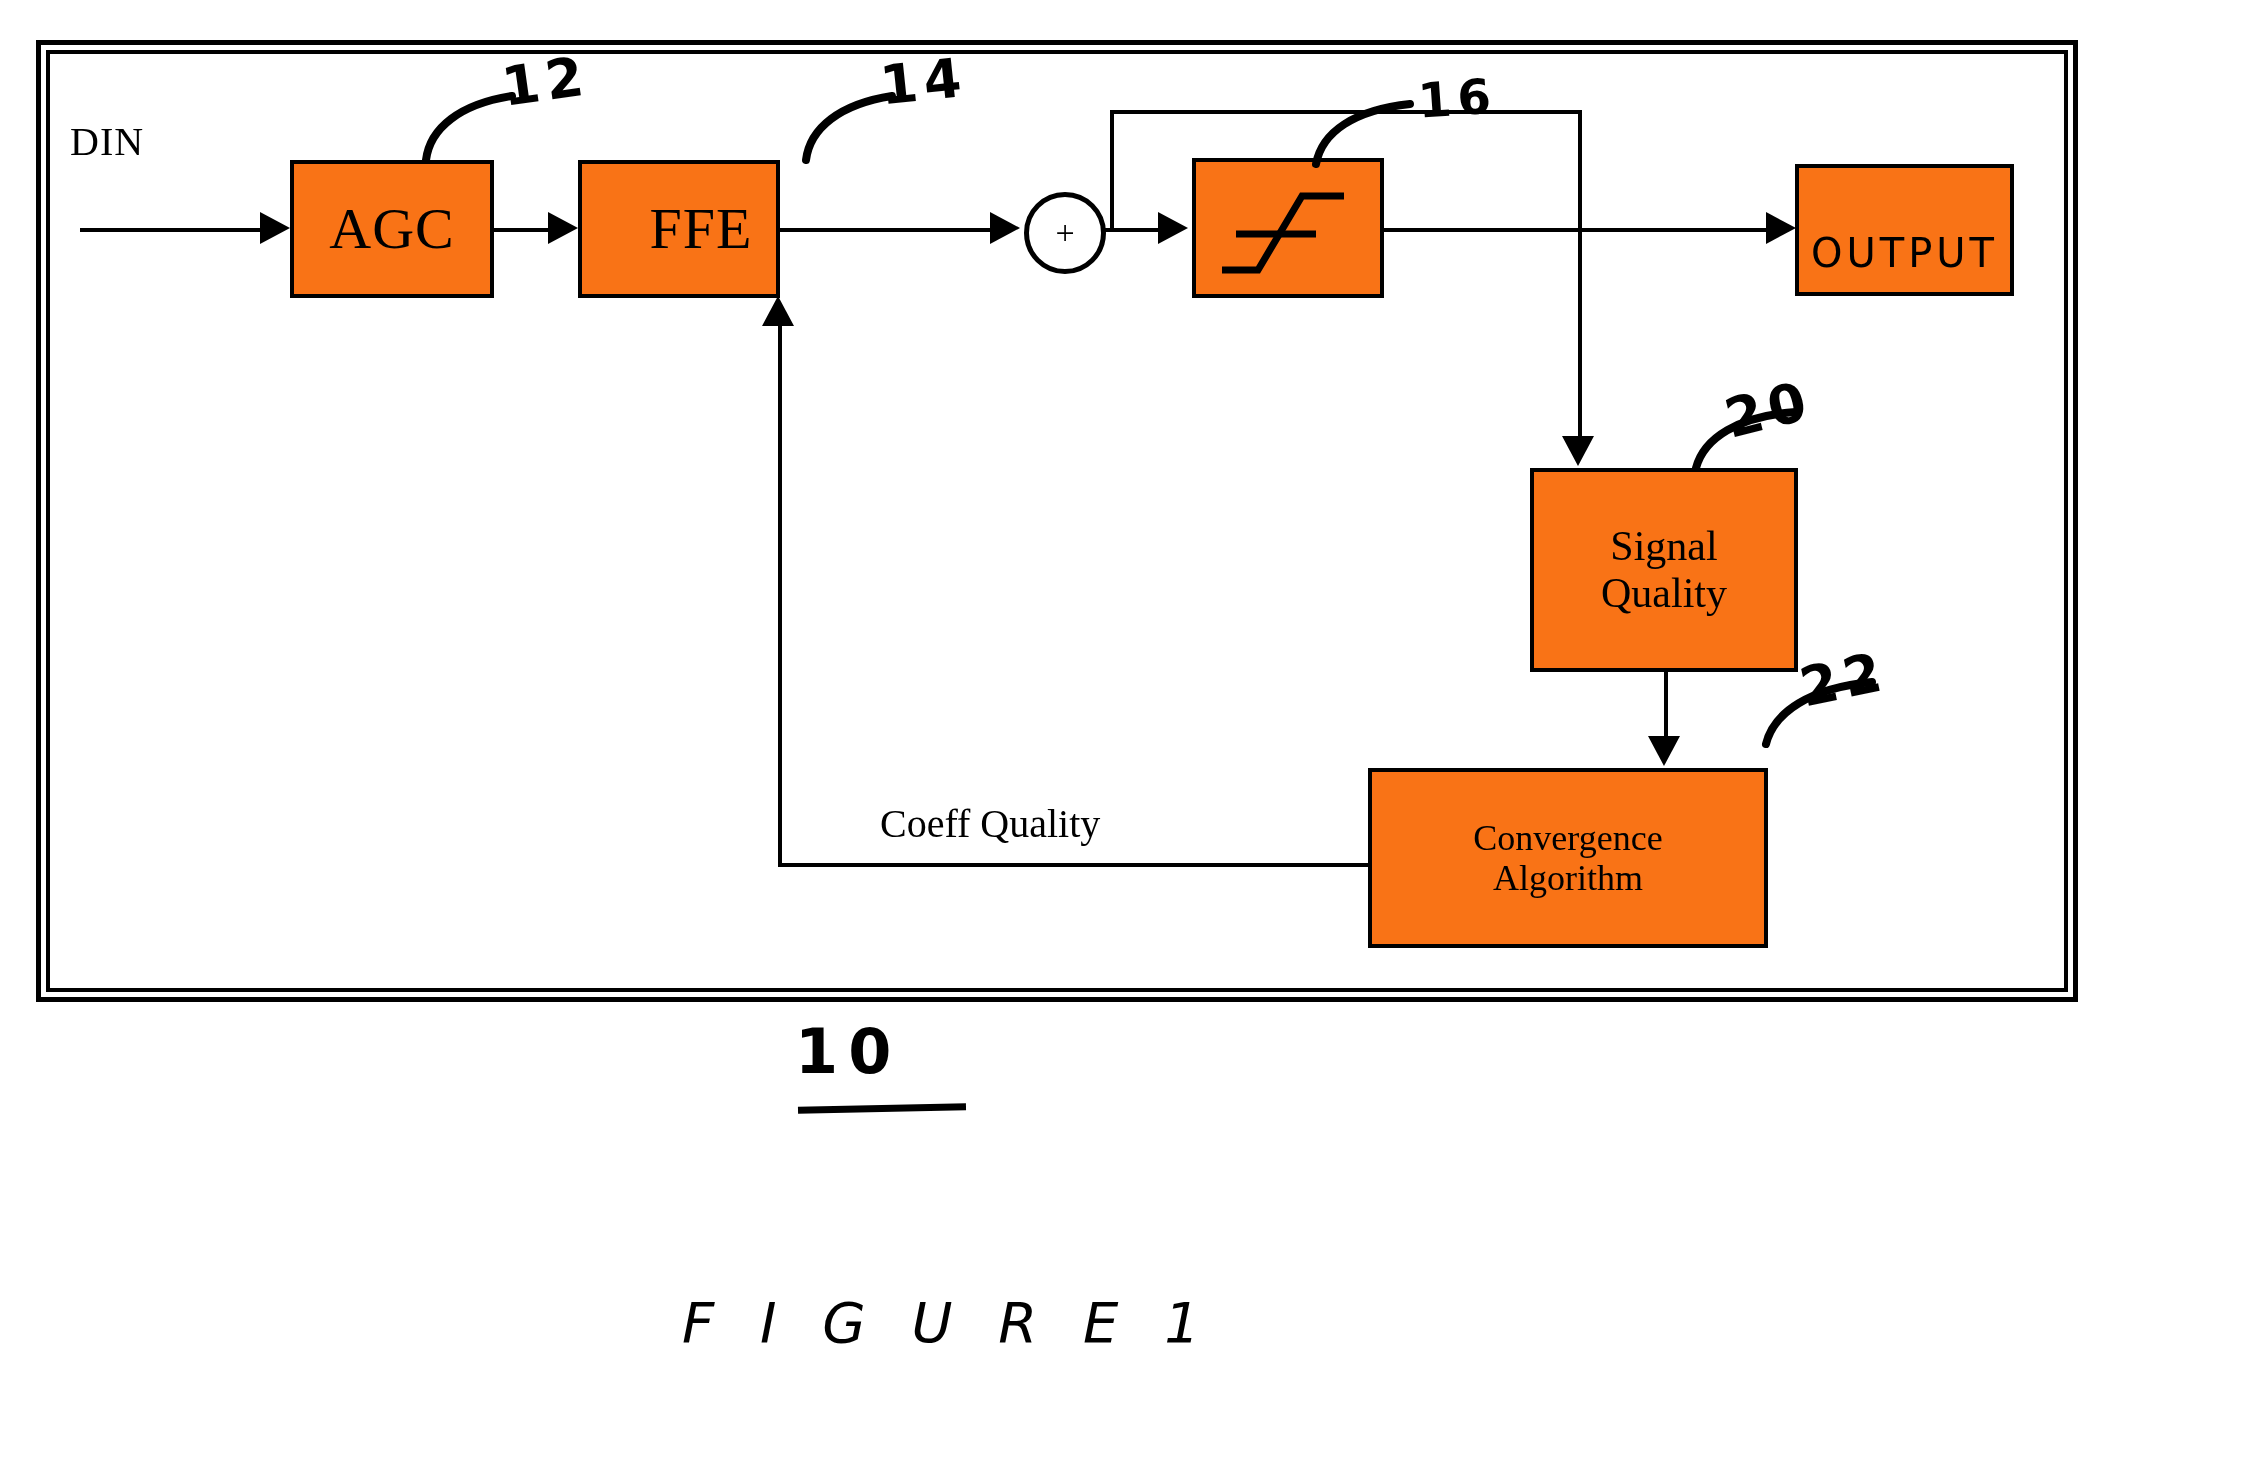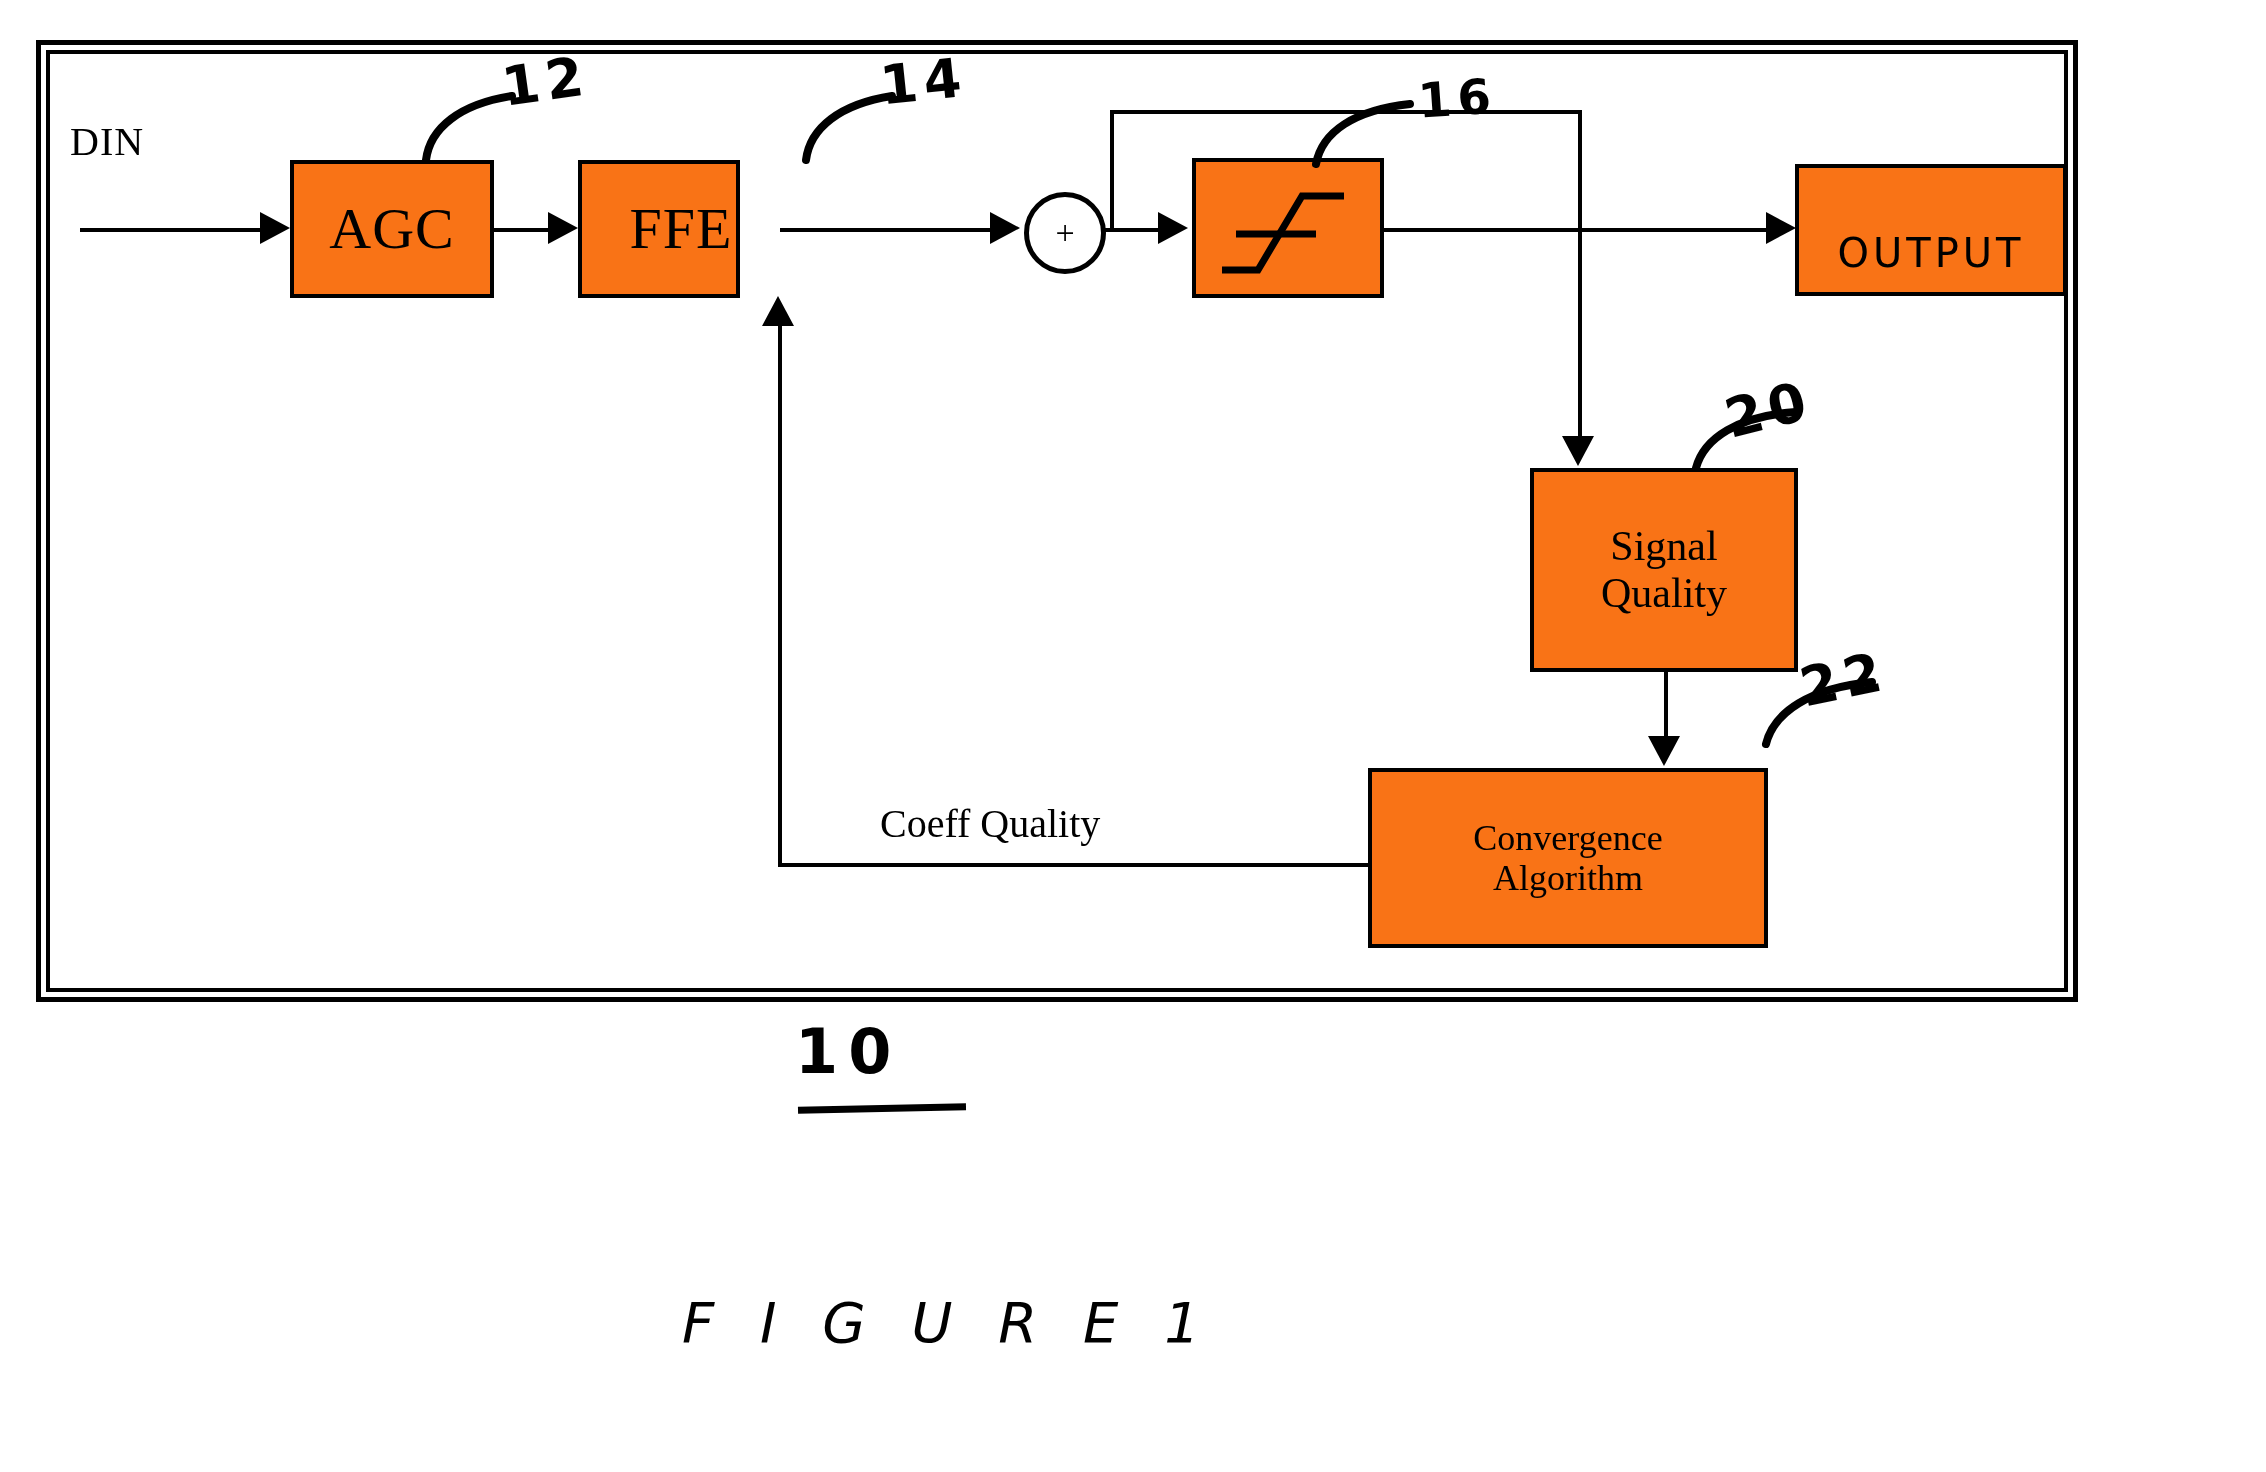--- a/index.html
+++ b/index.html
@@ -53,23 +53,23 @@
     z-index: 5;
   }
   .blk-label {
     font-family: "Liberation Serif", serif;
     color: #000;
     white-space: pre-line;
   }
 
   
   #agc-block   { left: 290px;  top: 160px; width: 204px; height: 138px; }
-  #ffe-block   { left: 578px;  top: 160px; width: 162px; height: 138px; padding-left: 44px; }
+  #ffe-block   { left: 578px;  top: 160px; width: 202px; height: 138px; padding-left: 44px; }
   #slicer-block{ left: 1192px; top: 158px; width: 192px; height: 140px; }
-  #output-block{ left: 1795px; top: 164px; width: 272px; height: 132px; }
+  #output-block{ left: 1795px; top: 164px; width: 219px; height: 132px; }
   #sq-block    { left: 1530px; top: 468px; width: 268px; height: 204px; }
   #conv-block  { left: 1368px; top: 768px; width: 400px; height: 180px; }
 
   #agc-block .blk-label   { font-size: 58px; letter-spacing: 1px; }
   #ffe-block .blk-label   { font-size: 58px; letter-spacing: 1px; }
   #sq-block  .blk-label   { font-size: 42px; }
   #conv-block .blk-label  { font-size: 36px; }
 
   
   #slicer-curve {

